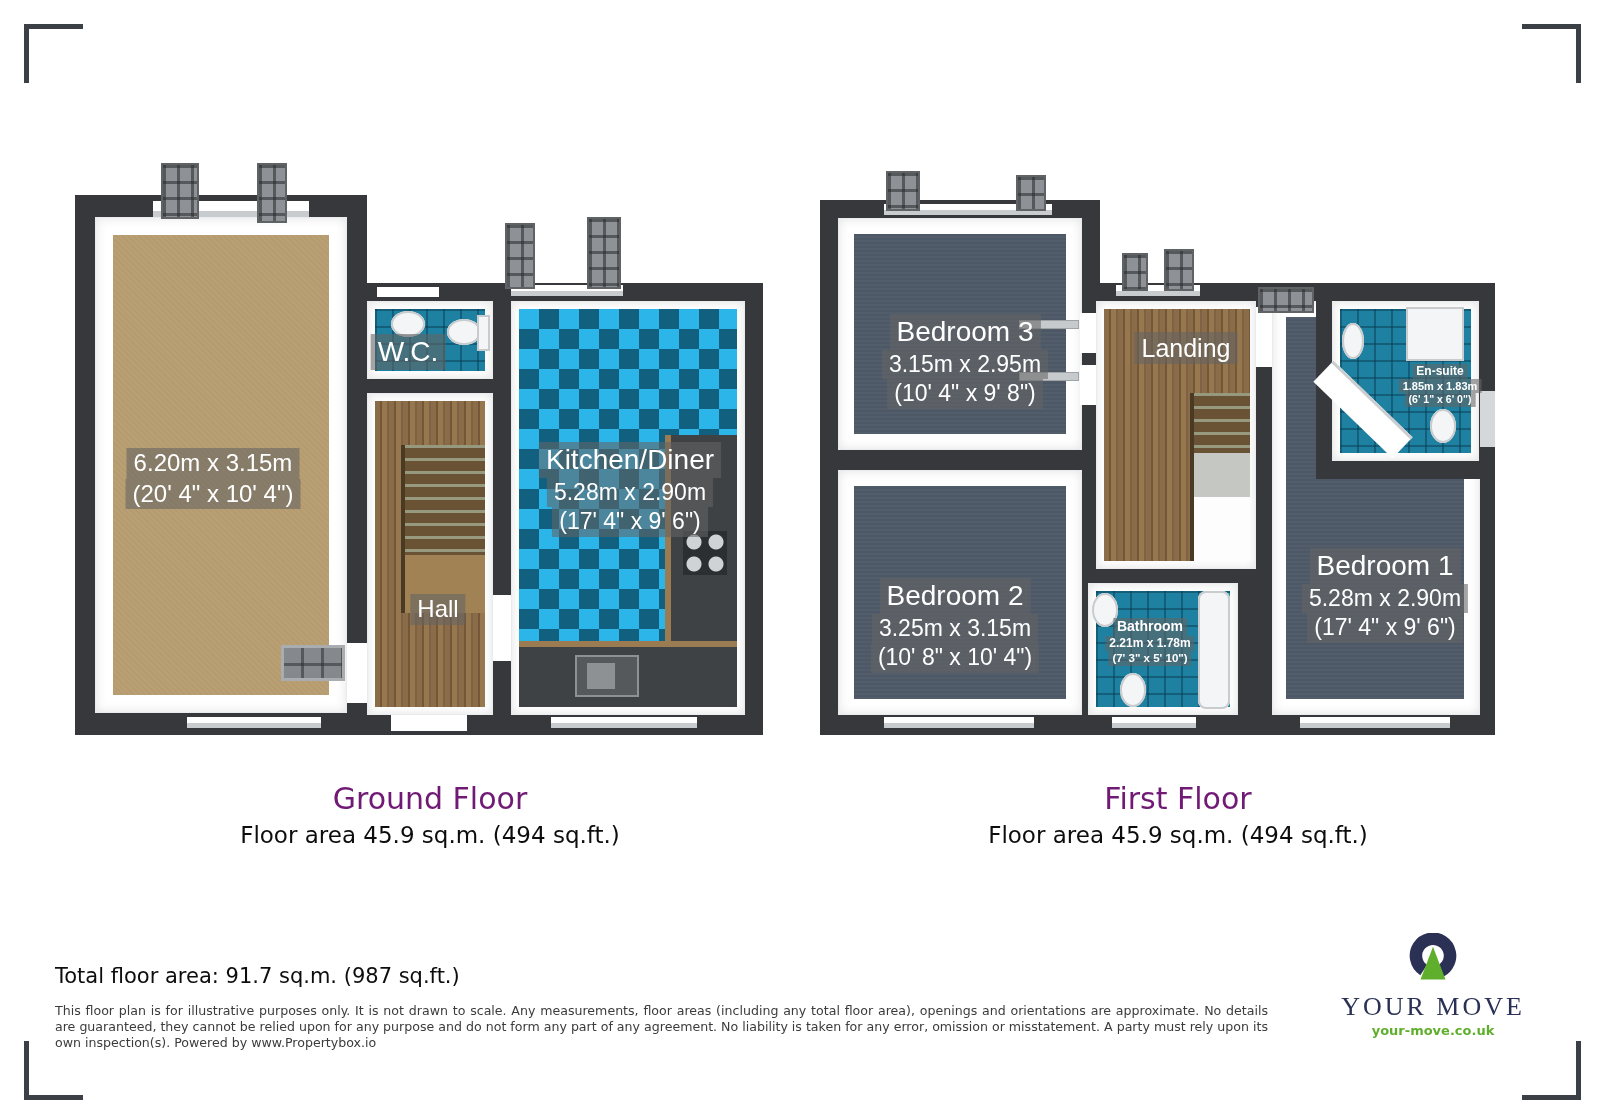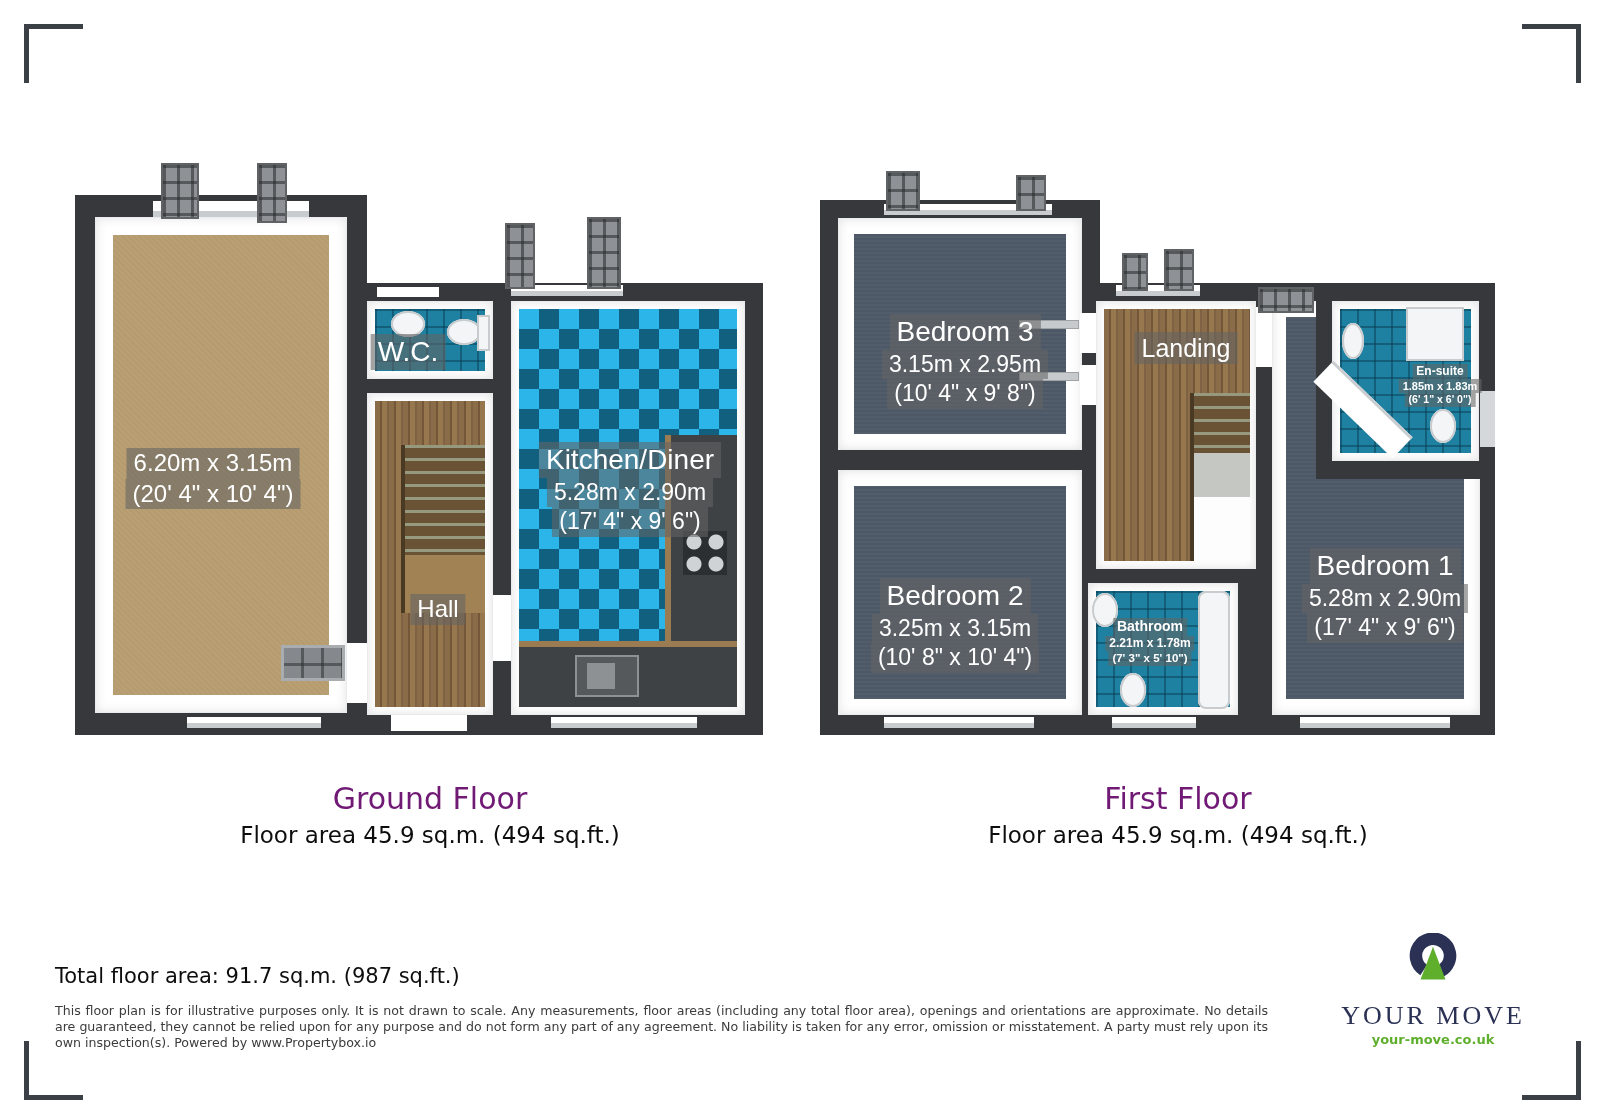--- a/index.html
+++ b/index.html
@@ -40,21 +40,21 @@
           font-family:"Liberation Sans",sans-serif;line-height:1.28;z-index:30;}
   .rlabel .ln{display:table;margin:0 auto;padding:0 7px;background:rgba(100,100,100,.58);white-space:nowrap;}
   .rlabel.small .ln{font-weight:bold;padding:0 4px;}
   
   .caption-title{position:absolute;transform:translateX(-50%);color:#701a75;font-size:30px;white-space:nowrap;}
   .caption-area{position:absolute;transform:translateX(-50%);color:#0d0d0d;font-size:23px;white-space:nowrap;}
   .total-area{position:absolute;color:#0d0d0d;font-size:21px;white-space:nowrap;}
   .disclaimer{position:absolute;color:#3c3c3c;font-size:12.6px;line-height:1.26;text-align:justify;}
   
   .logo{position:absolute;width:190px;text-align:center;}
-  .logo-name{font-family:"Liberation Serif",serif;font-size:26px;color:#2a3154;letter-spacing:3px;margin-top:14px;white-space:nowrap;}
+  .logo-name{font-family:"Liberation Serif",serif;font-size:26px;color:#2a3154;letter-spacing:3px;margin-top:5px;white-space:nowrap;}
   .logo-url{font-size:13px;font-weight:bold;color:#5faf2d;margin-top:1px;}
   
   .corner{position:absolute;width:54px;height:54px;}
   .corner.tl{border-top:5px solid #3b4046;border-left:5px solid #3b4046;}
   .corner.tr{border-top:5px solid #3b4046;border-right:5px solid #3b4046;}
   .corner.bl{border-bottom:5px solid #3b4046;border-left:5px solid #3b4046;}
   .corner.br{border-bottom:5px solid #3b4046;border-right:5px solid #3b4046;}
 </style>
 </head>
 <body>

